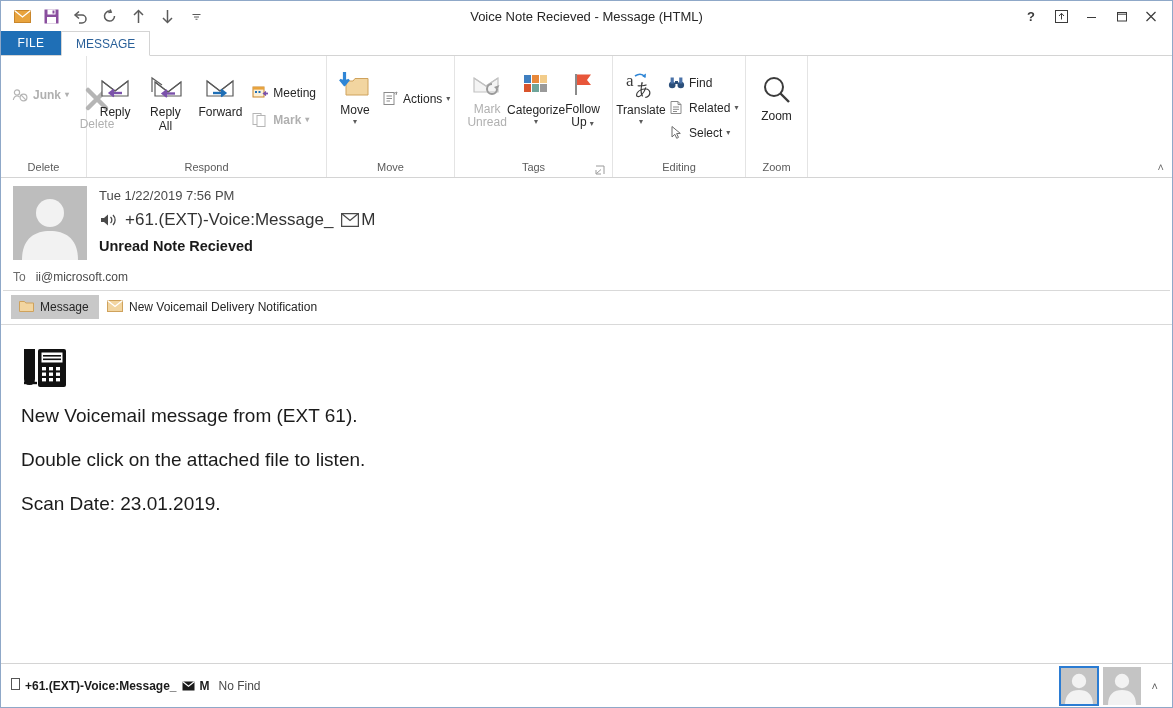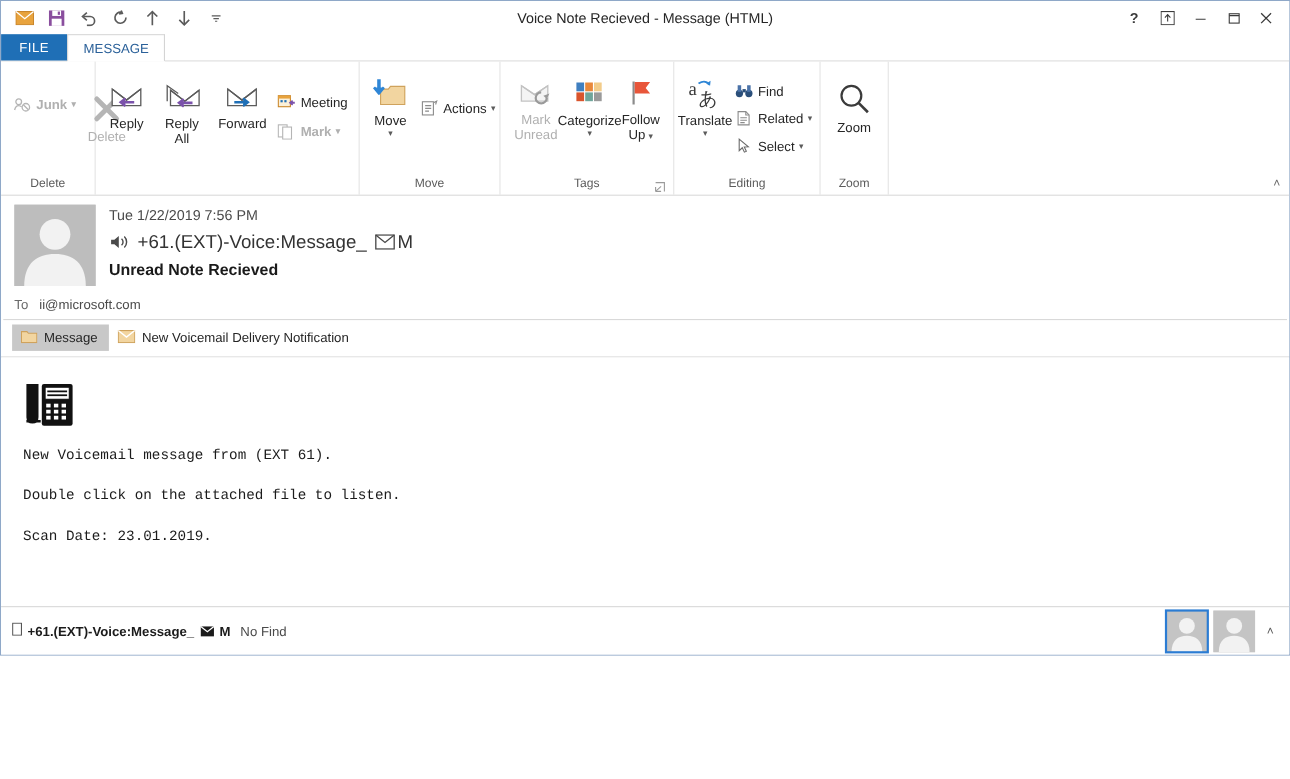--- a/index.html
+++ b/index.html
@@ -3,21 +3,21 @@
 <meta charset="utf-8">
 <style>
   * { box-sizing: border-box; margin: 0; padding: 0; }
   html, body {
     width: 1173px; height: 708px;
     font-family: "Liberation Sans", sans-serif;
     background: #ffffff;
     overflow: hidden;
   }
   .window {
-    width: 1173px; height: 596px;
+    width: 1173px; height: 708px;
     position: relative;
     background: #ffffff;
     border: 1px solid #8fa8c8;
     display: flex; flex-direction: column;
   }
 
   
   .titlebar {
     height: 30px; flex: 0 0 30px;
     display: flex; align-items: center;
@@ -168,22 +168,22 @@
   .itemtabs-rule { height: 1px; background: #d9d9d9; }
 
   
   .bodywrap {
     flex: 1; overflow: hidden;
     background: #ffffff; padding: 18px 20px 0 20px;
     position: relative;
   }
   .phone-ico { margin: 0 0 8px 0; }
   .bodytext p {
-    font-size: 13px; color: #1b1b1b; margin: 0 0 22px 0;
-    font-family: Liberation Mono, monospace;
+    font-size: 19px; color: #1b1b1b; margin: 0 0 22px 0;
+    font-family: Liberation Sans, sans-serif;
   }
 
   
   .statusbar {
     flex: 0 0 44px; height: 44px;
     border-top: 1px solid #d4d4d4;
     display: flex; align-items: center;
     padding: 0 8px 0 10px; background: #ffffff;
   }
   .sb-left { display: flex; align-items: center; gap: 5px; font-size: 12px; }
@@ -368,20 +368,21 @@
               <svg width="17" height="15" viewBox="0 0 17 15">
                   <rect x="1" y="1.5" width="8" height="11" fill="none" stroke="#b5b5b5"></rect>
                   <rect x="5" y="3.5" width="8" height="11" fill="#ffffff" stroke="#b5b5b5"></rect>
                 </svg>
             </span>
             <span>Mark</span>
             <span class="caret-dim">▾</span>
           </div>
         </div>
       </div>
+      <div class="rgroup-label">Respond</div>
     </div>
 
     <div class="rgroup" style="width:128px">
       <div class="rgroup-body" style="padding-top:10px">
         <div class="bigbtn">
           <span class="ico">
             <svg width="34" height="30" viewBox="0 0 34 30">
                 <path d="M8 11 H15 L17 8.5 H30 V25 H8 Z" fill="#f0cd94" stroke="#d6a košt" stroke-width="0"></path>
                 <path d="M8 11 H15 L17 8.5 H30 V25 H8 Z" fill="#f2d5a0" stroke="#cfa25c" stroke-width="1"></path>
                 <path d="M6.5 2 V13" stroke="#2f86d6" stroke-width="3.2"></path>

